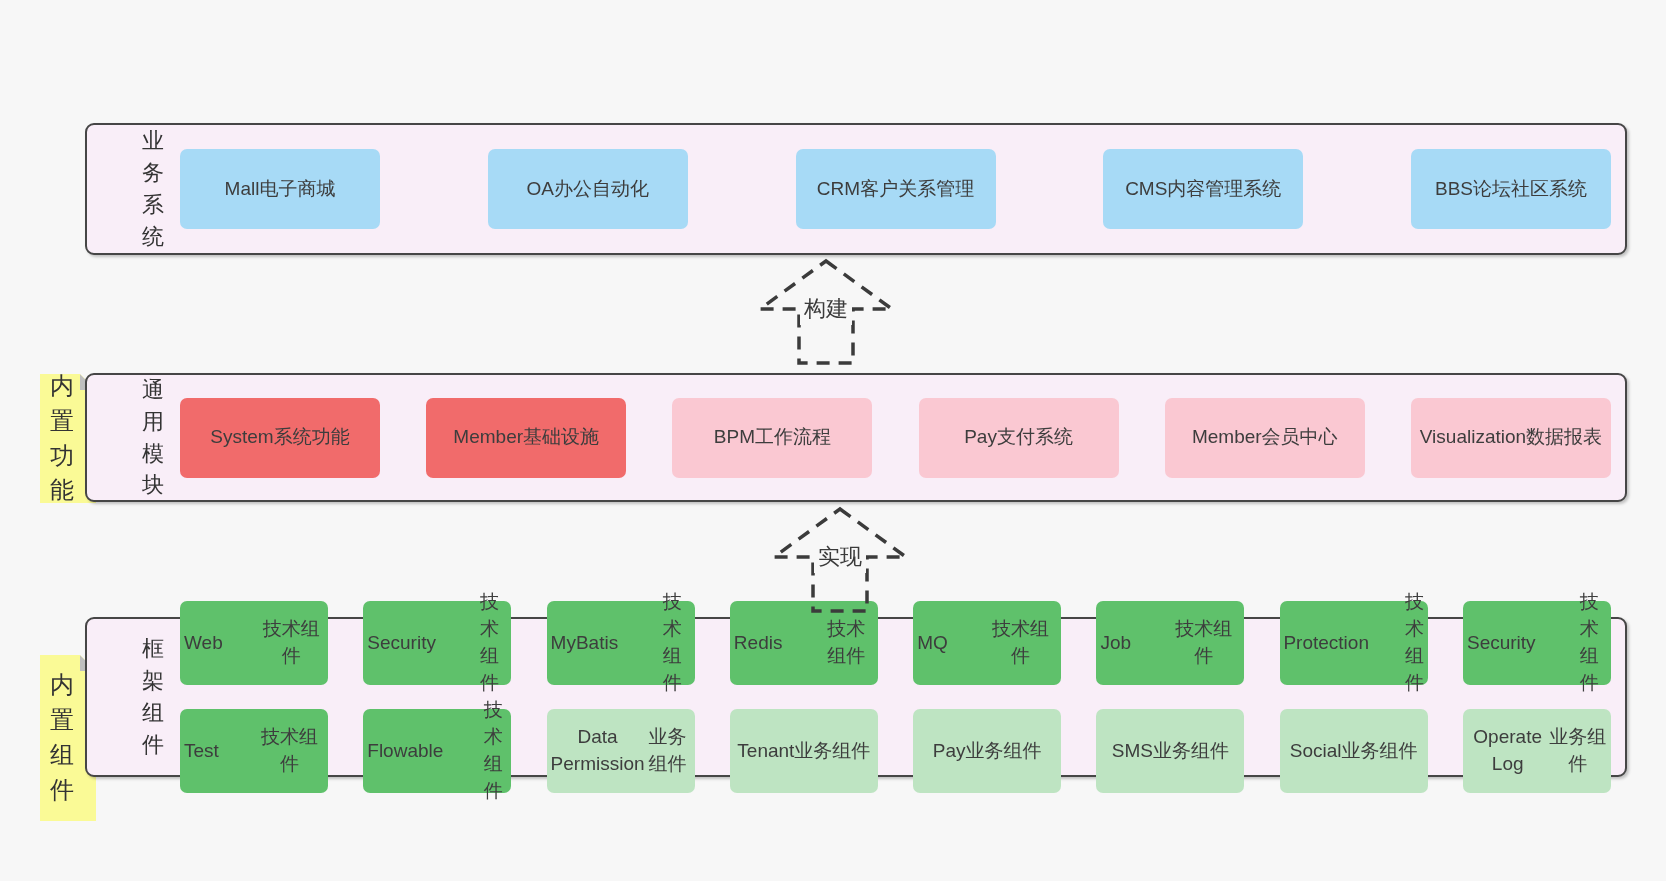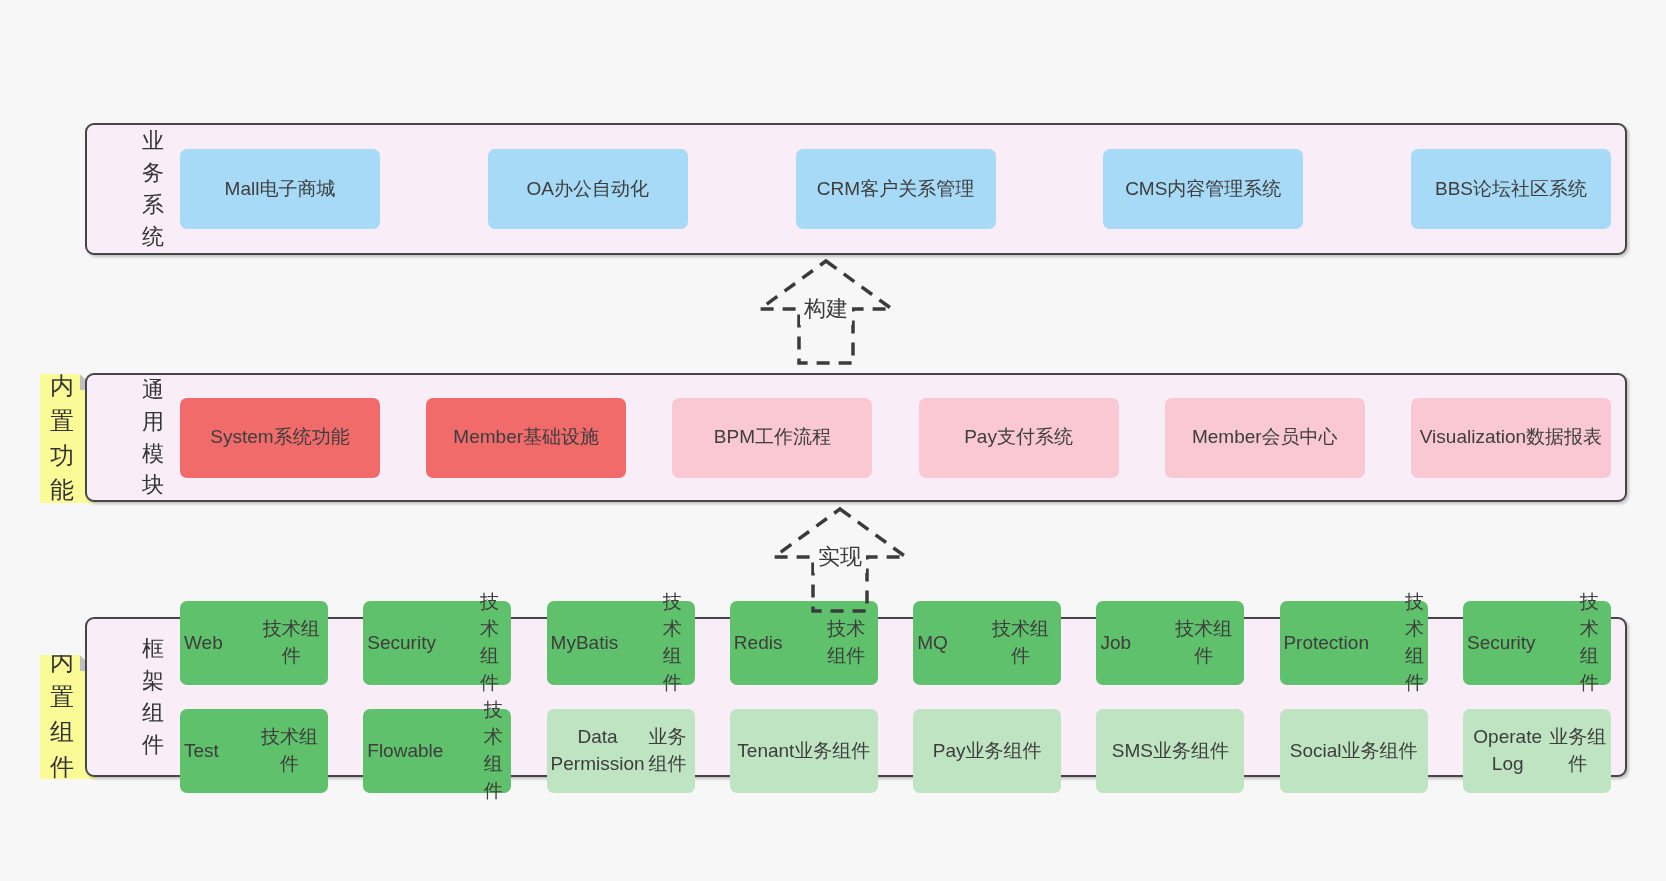--- a/index.html
+++ b/index.html
@@ -41,21 +41,21 @@
   .pink  { background:#fac8d2; }
   .green { background:#5fc16b;gap:36px; }
   .green-light { background:#bee4c2; }
   .sticky {
     position:absolute; left:40px; width:56px; background:#fafa96;
     clip-path:polygon(0 0, calc(100% - 16px) 0, 100% 16px, 100% 100%, 0 100%);
     display:flex; align-items:center; justify-content:center;
     font-size:24px; line-height:1.45; color:#333; text-align:center; z-index:1;
   }
   .sticky-2 { top:374px; height:129px; }
-  .sticky-3 { top:655px; height:124px;font-family:Liberation Mono, monospace; }
+  .sticky-3 { top:655px; height:166px; }
   .sticky .sticky-text { display:block; width:22px; word-break:break-all; margin-right:14px; }
   .sticky .fold {
     position:absolute; top:0; right:0; width:16px; height:16px;
     background:#bfbfbf; clip-path:polygon(0 0, 100% 100%, 0 100%);
   }
   .arrow { position:absolute; width:140px; height:110px; z-index:3; }
   .arrow-1 { left:756px; top:257px; }
   .arrow-2 { left:770px; top:505px; }
   .arrow svg { display:block; width:100%; height:100%; }
   .arrow-label {

